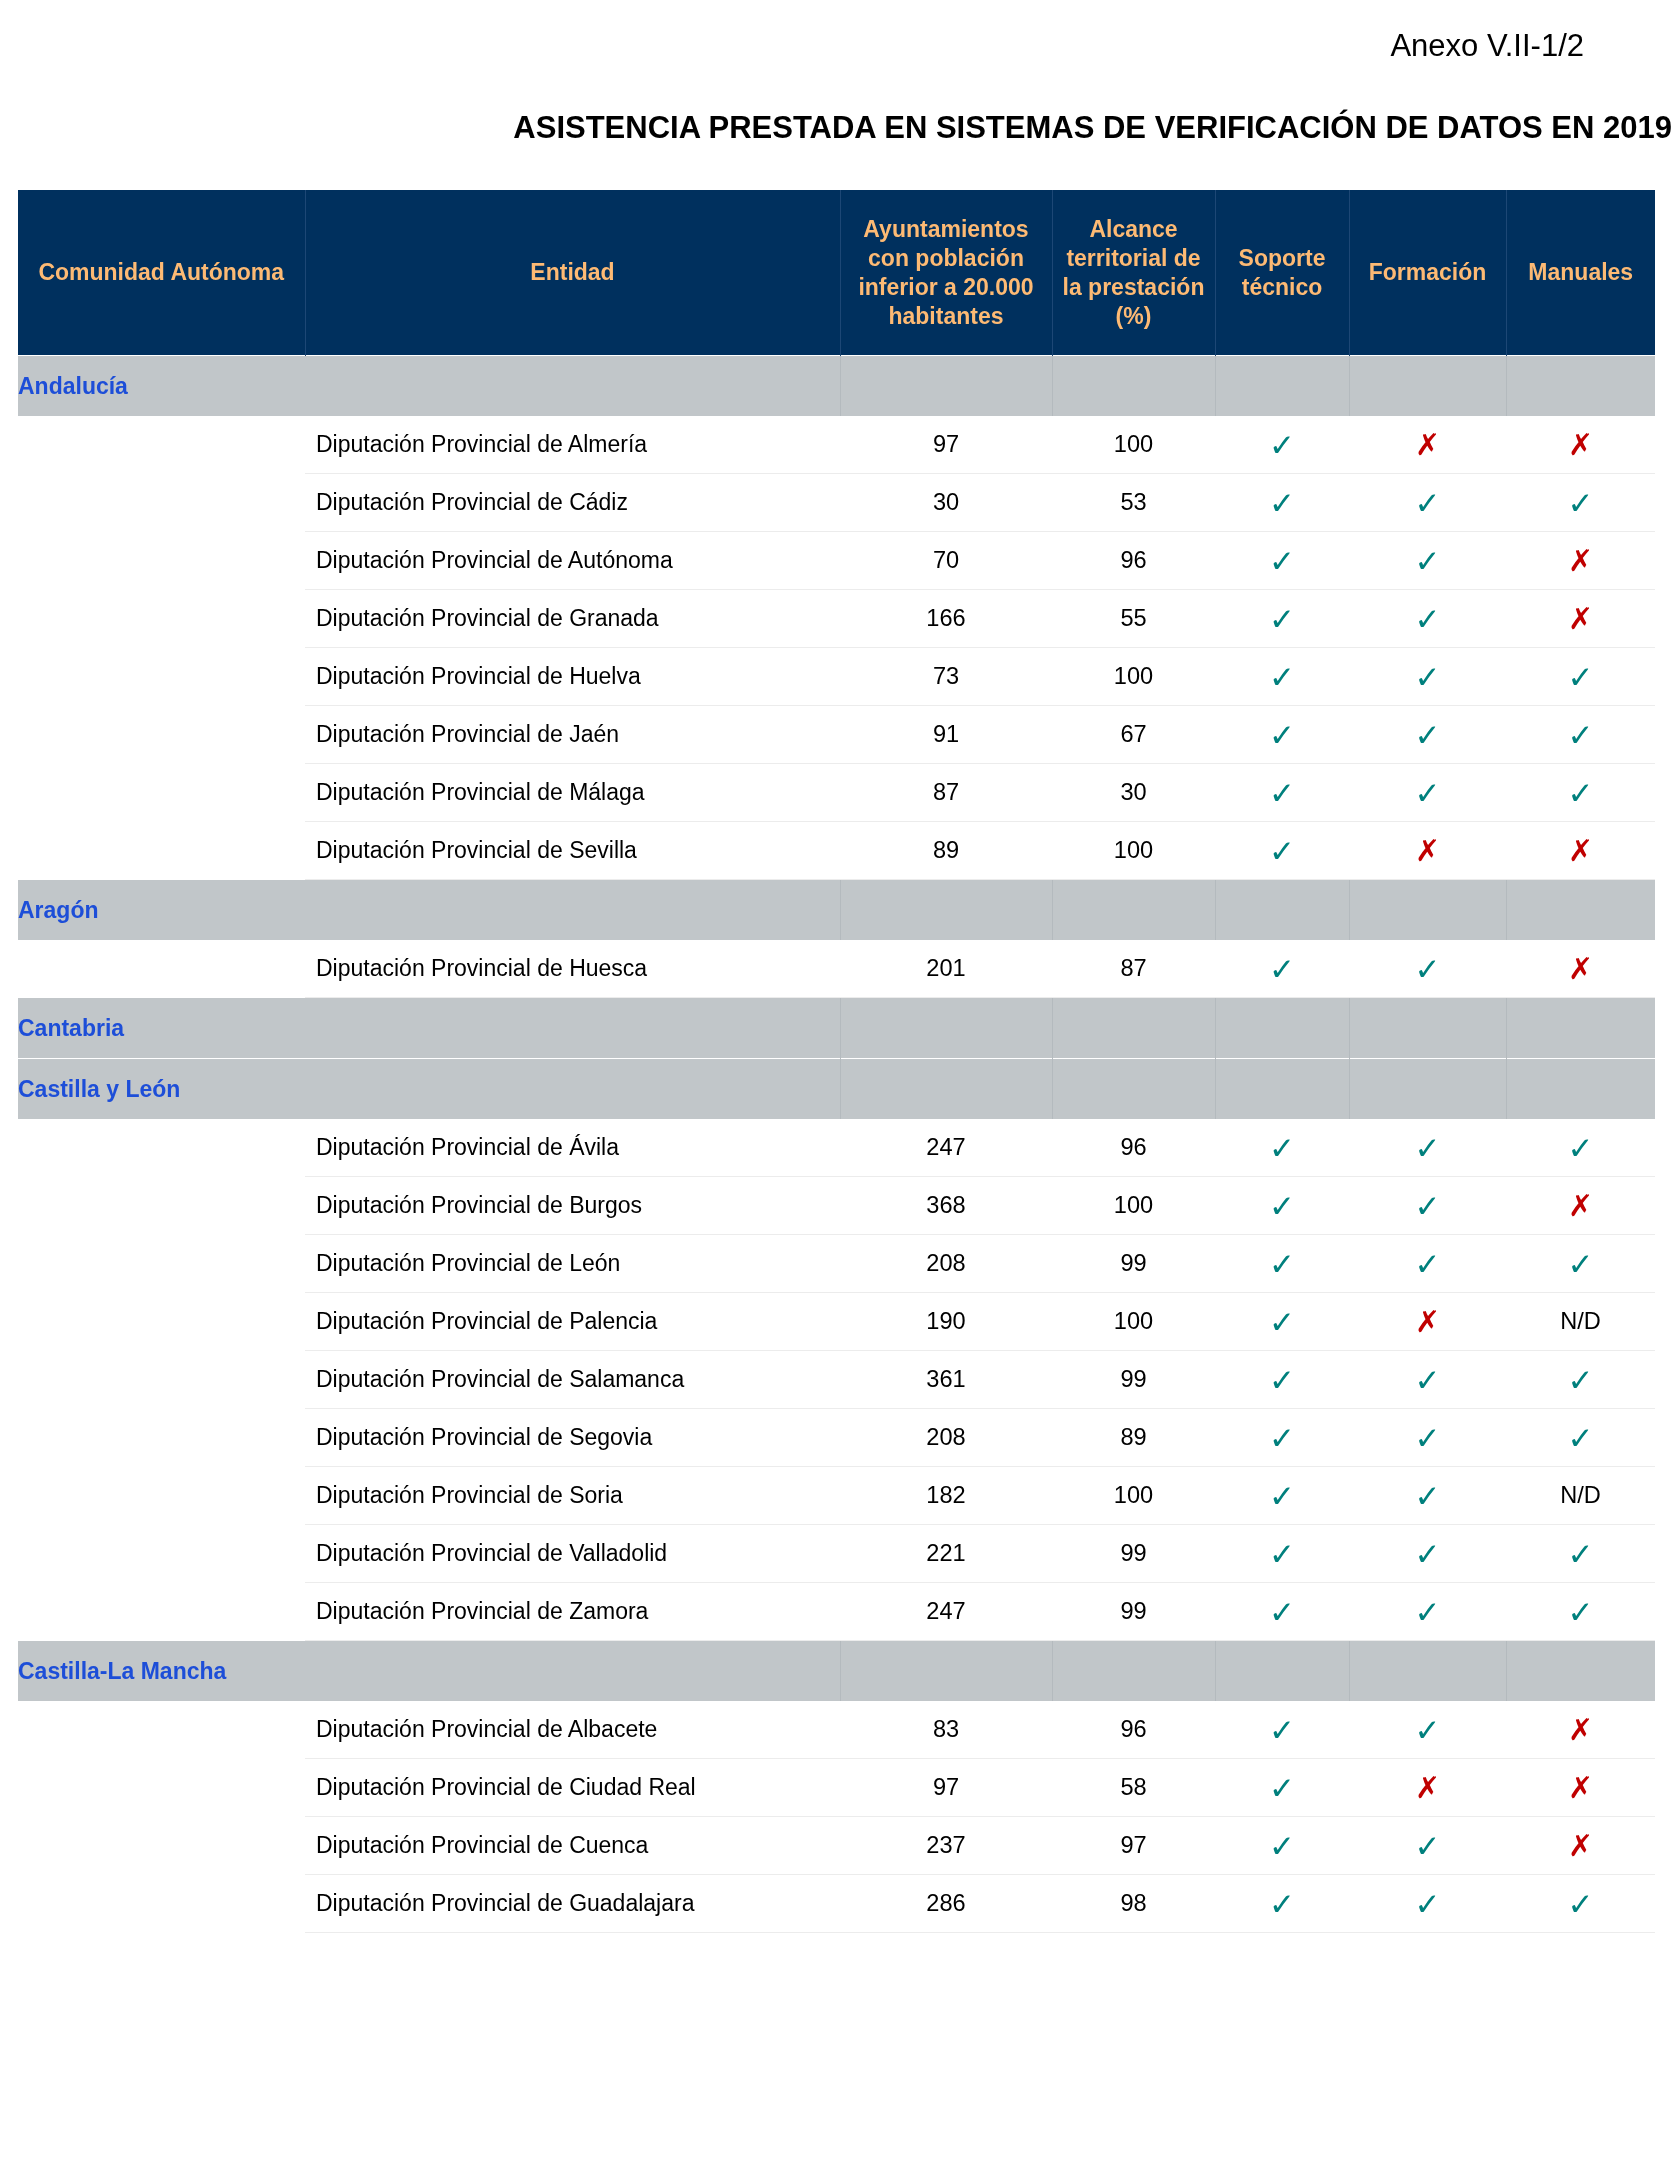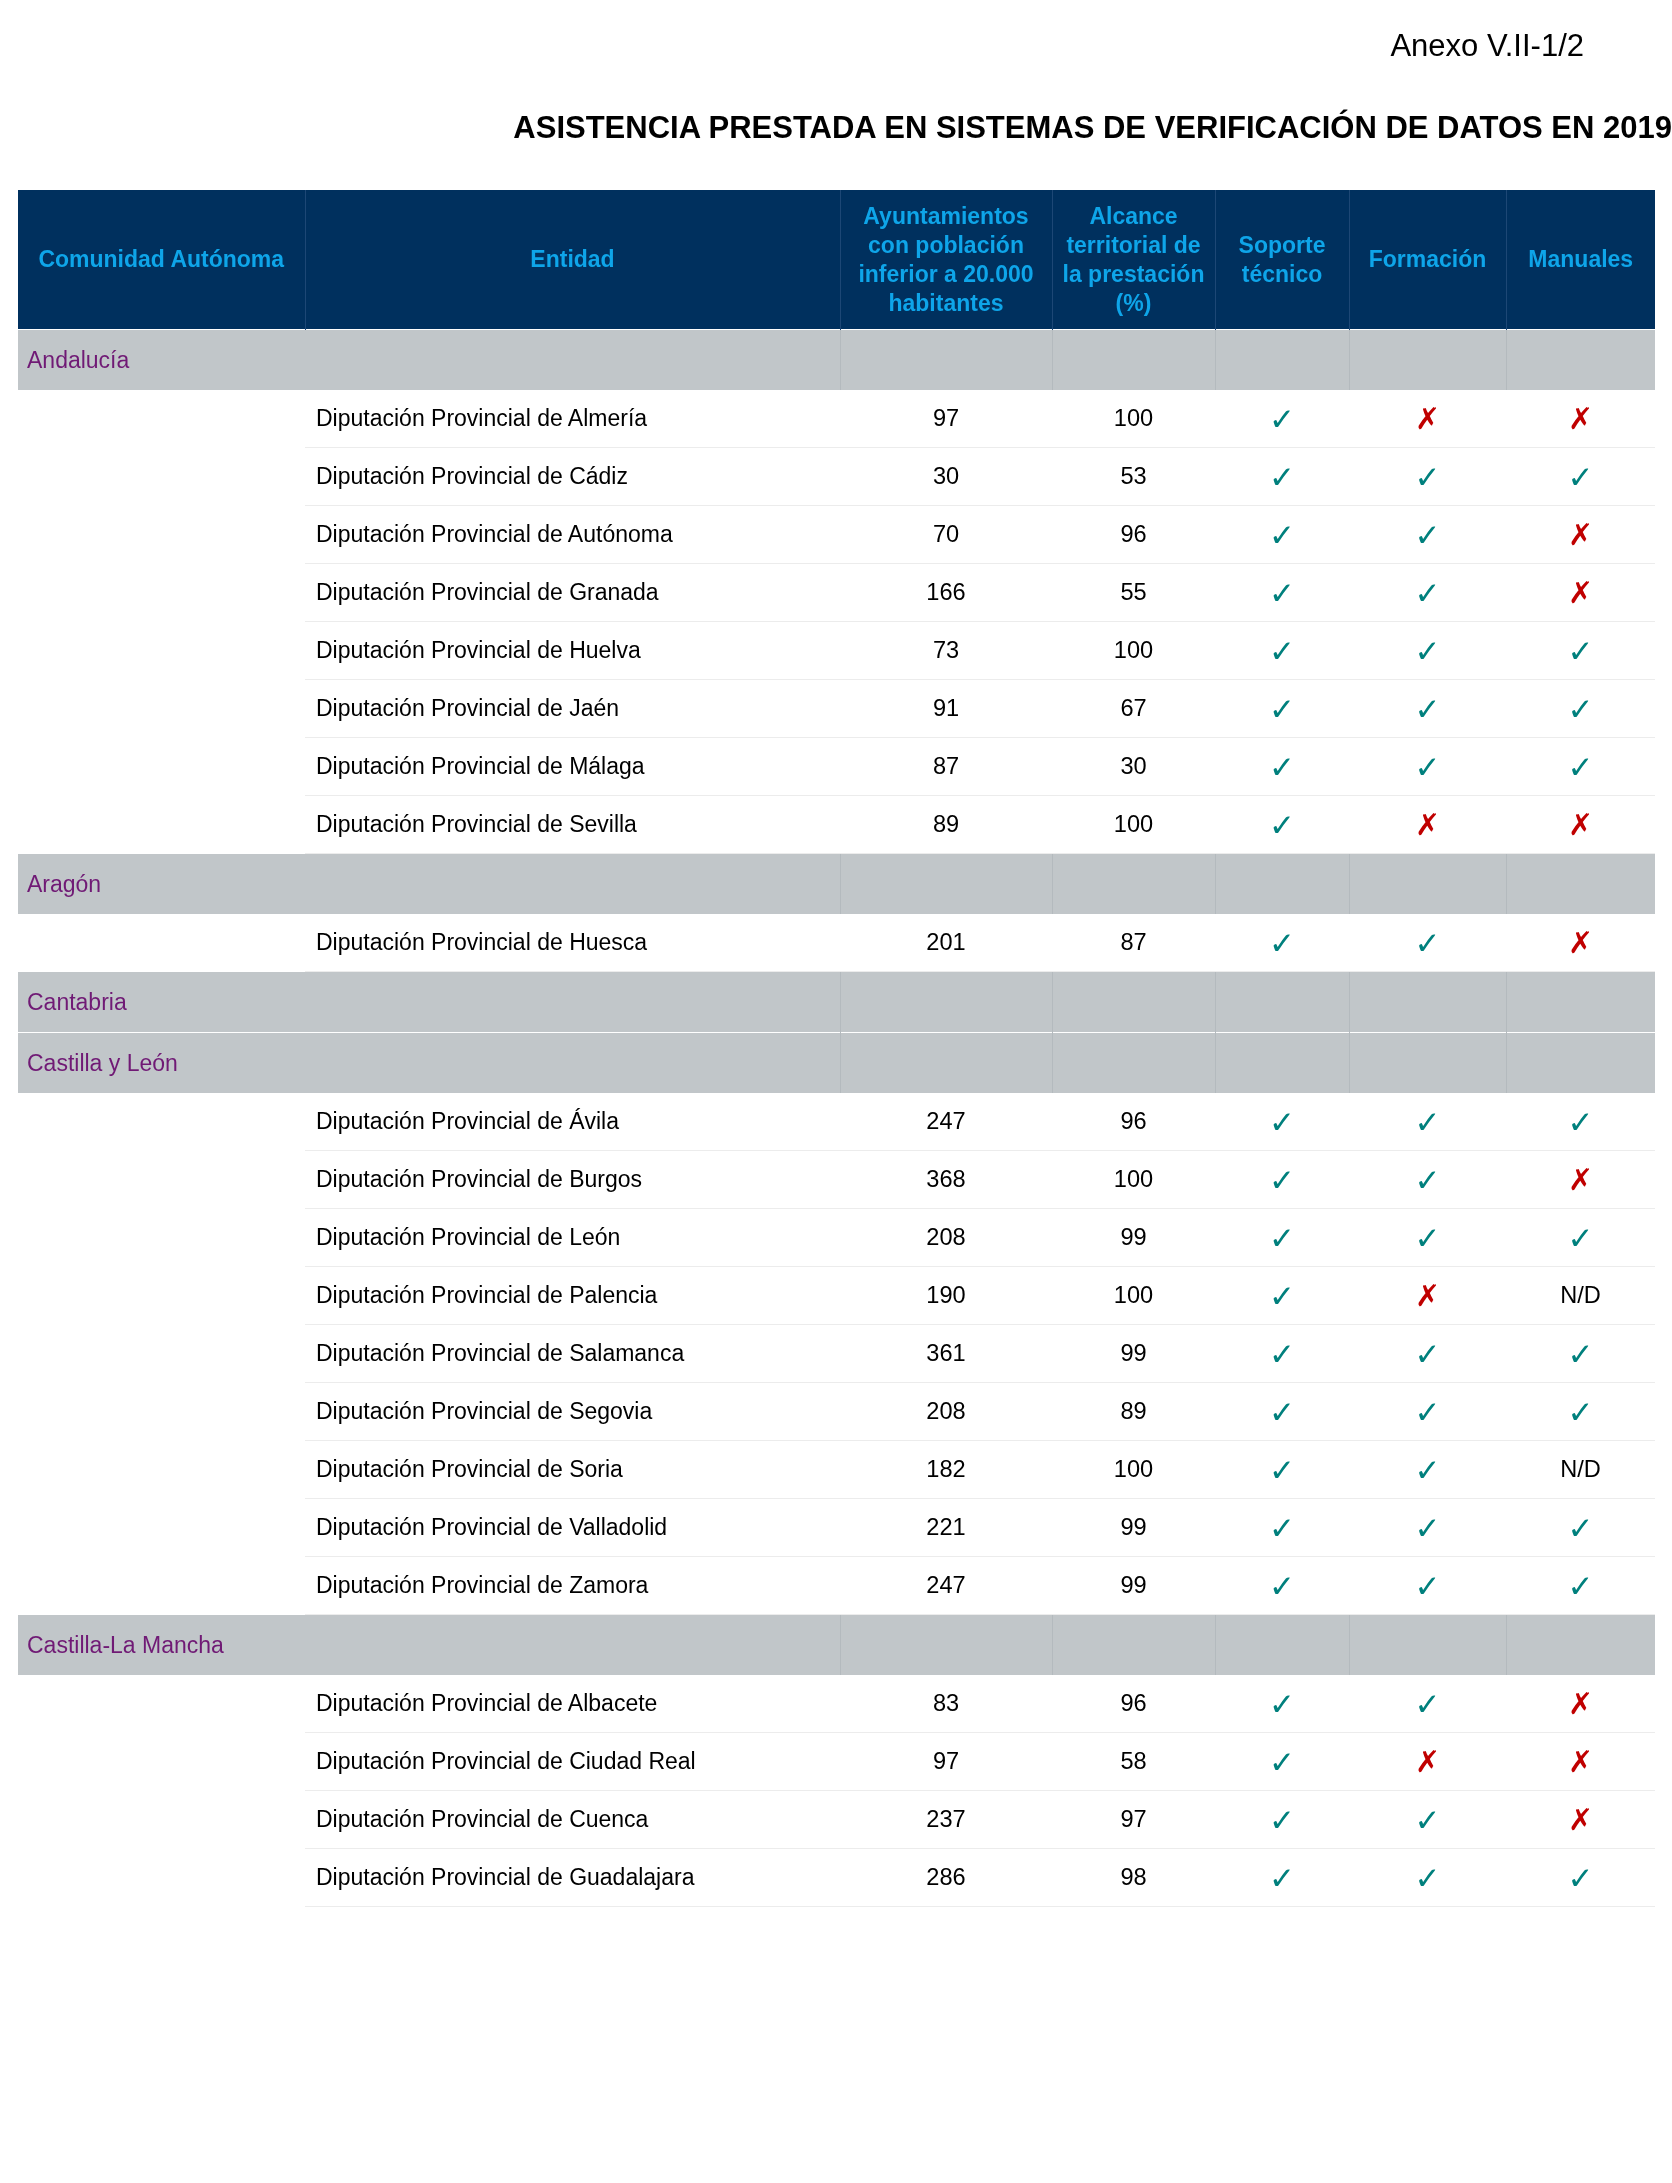--- a/index.html
+++ b/index.html
@@ -2,25 +2,25 @@
 <html style="font-size:12.6px"><head>
 <meta charset="utf-8">
 <style>
   html, body { margin:0; padding:0; background:#ffffff; }
   body { width:1672px; height:2183px; position:relative; font-family:"Liberation Sans", sans-serif; color:#000; }
   .annex { position:absolute; right:88px; top:28px; font-size:31px; font-weight:normal; }
   .title { position:absolute; left:0; width:1672px; top:110px; text-align:right; font-size:31px; font-weight:bold; }
   table { position:absolute; left:18px; top:190px; width:1637px; border-collapse:collapse; table-layout:fixed; }
   col.c1 { width:287px; } col.c2 { width:535px; } col.c3 { width:212px; } col.c4 { width:163px; }
   col.c5 { width:134px; } col.c6 { width:157px; } col.c7 { width:149px; }
-  thead th { background:#00305e; color:#0ea5e9; font-weight:bold; font-size:23px; line-height:29px; height:139px; padding:0 4.7px; text-align:center; vertical-align:middle; border-right:0.8px solid #1d4775; }
+  thead th { background:#00305e; color:#fdba74; font-weight:bold; font-size:23px; line-height:29px; height:165px; padding:0 4.7px; text-align:center; vertical-align:middle; border-right:0.8px solid #1d4775; }
   thead th:last-child { border-right:none; }
   tr.group td { background:#c1c6c9; height:58px; border-right:0.8px solid #b4babe; border-top:1.6px solid #fff; }
   tr.group td:last-child { border-right:none; }
-  tr.group td.gname { color:#701a75; font-weight:normal; font-size:23px; padding-left:9px; }
+  tr.group td.gname { color:#1d4ed8; font-weight:bold; font-size:23px; padding-left:0; }
   tr.row td { height:55px; border-bottom:1.6px solid #ececec; font-size:23.6px; text-align:center; vertical-align:middle; }
   tr.row td.blank { border-bottom:none; }
   tr.row td.ent { text-align:left; padding-left:11px; font-size:23px; }
   .chk { color:#00807d; font-size:31px; font-family:"DejaVu Sans", sans-serif; }
   .crs { color:#c00000; font-size:30px; font-family:"DejaVu Sans", sans-serif; }
 </style>
 </head>
 <body>
 
 <div class="annex">Anexo V.II-1/2</div>

